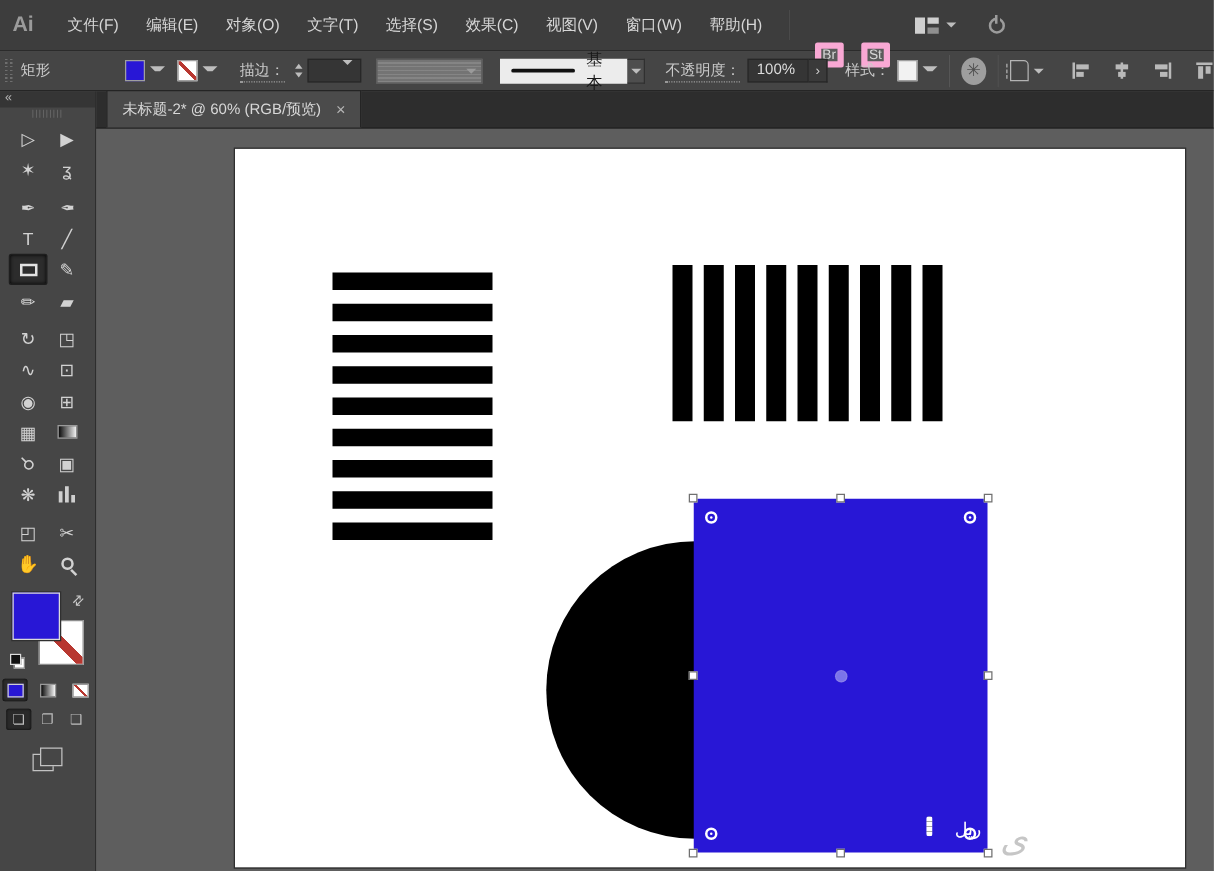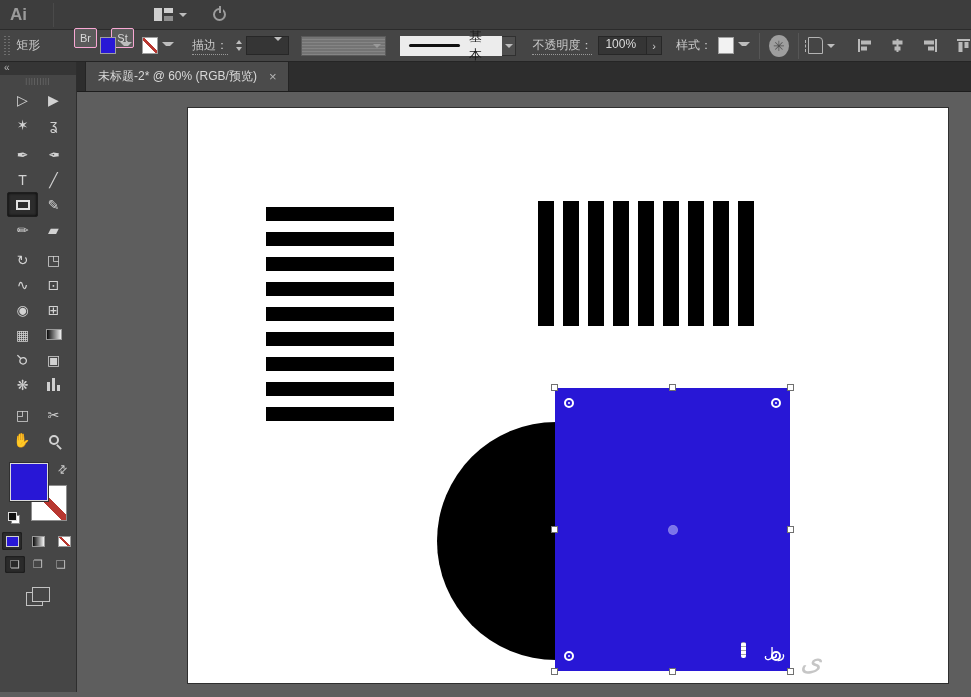--- a/index.html
+++ b/index.html
@@ -7,27 +7,27 @@
   body {
     font-family: "Liberation Sans", "DejaVu Sans", sans-serif;
     background: #5e5e5e;
     color: #d0d0d0;
     font-size: 12px;
     -webkit-font-smoothing: antialiased;
   }
   :root { --blue:#2817d6; --none-red:#b83730; }
 
   
-  .menubar { height: 30px; background:#3d3d3d; border-bottom:1px solid #2b2b2b;
+  .menubar { height: 41px; background:#3d3d3d; border-bottom:1px solid #2b2b2b;
     display:flex; align-items:center; }
   .app-logo { color:#9b9b9b; font-weight:bold; font-size:17px; padding:0 16px 0 10px; letter-spacing:0; }
   .menu-items { display:flex; align-items:center; }
   .menu-item { color:#d6d6d6; font-size:12.5px; padding:0 11px; cursor:default; height:34px; line-height:34px; }
   .mb-sep { width:1px; height:24px; background:#2c2c2c; border-right:1px solid #4a4a4a; margin:0 6px 0 10px; }
-  .mb-btn { width:23px; height:20px; background:#5b5b5b; border:1px solid #f9a8d4; border-radius:2px;
+  .mb-btn { width:23px; height:20px; background:#5b5b5b; border:5px solid #f9a8d4; border-radius:2px;
     color:#d8d8d8; font-size:11px; display:flex; align-items:center; justify-content:center; margin-left:14px;margin-top:47px; }
   .ws-switcher { display:flex; align-items:center; gap:6px; margin-left:20px; }
   .ws-icon { width:19px; height:13px; position:relative; }
   .ws-icon::before { content:""; position:absolute; left:0; top:0; width:8px; height:13px; background:#cfcfcf; }
   .ws-icon::after { content:""; position:absolute; right:0; top:0; width:9px; height:5px; background:#cfcfcf;
     box-shadow:0 8px 0 #8f8f8f; }
   .chev { width:0; height:0; border-left:4px solid transparent; border-right:4px solid transparent;
     border-top:4px solid #bdbdbd; display:inline-block; }
   .power-icon { width:13px; height:13px; border:2px solid #9c9c9c; border-radius:50%; position:relative; margin-left:26px; }
   .power-icon::after { content:""; position:absolute; left:3.5px; top:-4px; width:2px; height:7px; background:#3d3d3d;
@@ -154,20 +154,31 @@
   .wm-inner { position:absolute; right:5px; bottom:10px; color:#fff; font-size:14px; }
   .wm-bar { position:absolute; right:44px; bottom:13px; width:5px; height:16px; background:#fff; border-radius:2px;
     background-image:repeating-linear-gradient(to bottom,rgba(0,0,0,.35) 0 1px,transparent 1px 4px); }
   .wm-outer { position:absolute; left:calc(100% + 10px); bottom:-6px; color:#c6c6c6; font-size:28px; font-style:italic; }
 </style>
 </head>
 <body>
 
 <div class="menubar">
   <span class="app-logo">Ai</span>
+  <div class="menu-items">
+      <span class="menu-item">文件(F)</span>
+      <span class="menu-item">编辑(E)</span>
+      <span class="menu-item">对象(O)</span>
+      <span class="menu-item">文字(T)</span>
+      <span class="menu-item">选择(S)</span>
+      <span class="menu-item">效果(C)</span>
+      <span class="menu-item">视图(V)</span>
+      <span class="menu-item">窗口(W)</span>
+      <span class="menu-item">帮助(H)</span>
+    </div>
   <div class="mb-sep"></div>
   <div class="mb-btn">Br</div>
   <div class="mb-btn">St</div>
   <div class="ws-switcher">
     <span class="ws-icon"></span>
     <span class="chev"></span>
   </div>
   <div class="power-icon"></div>
 </div>
 

